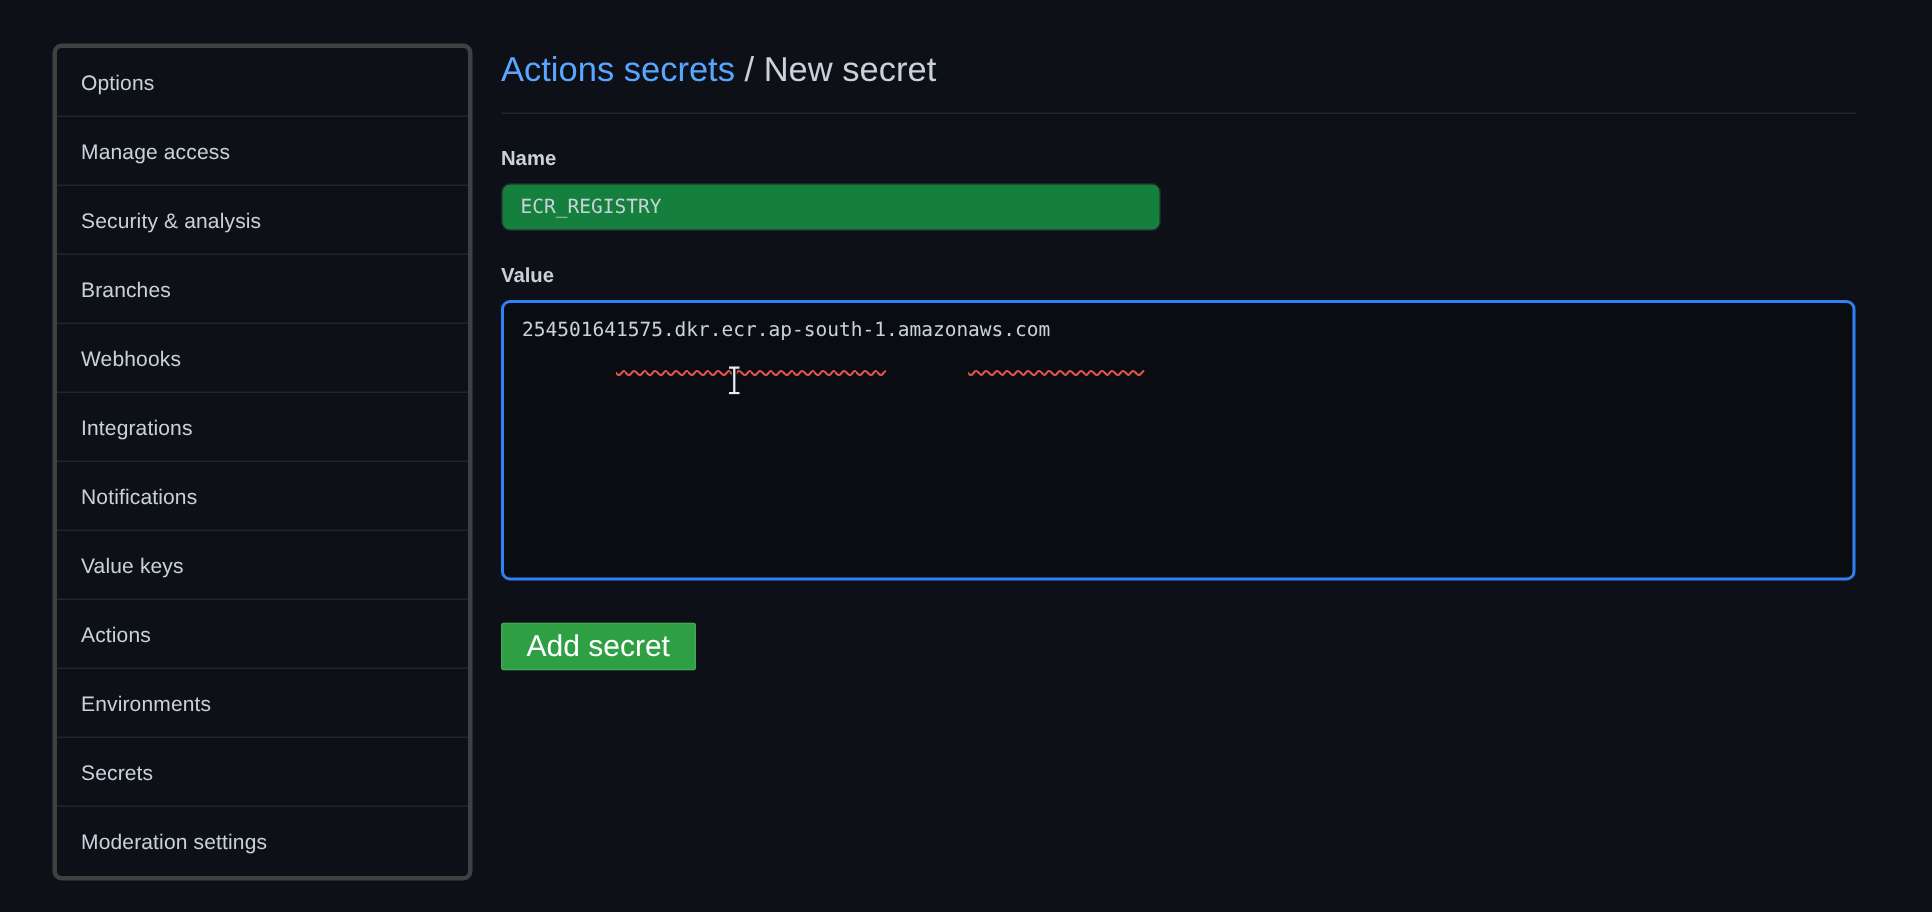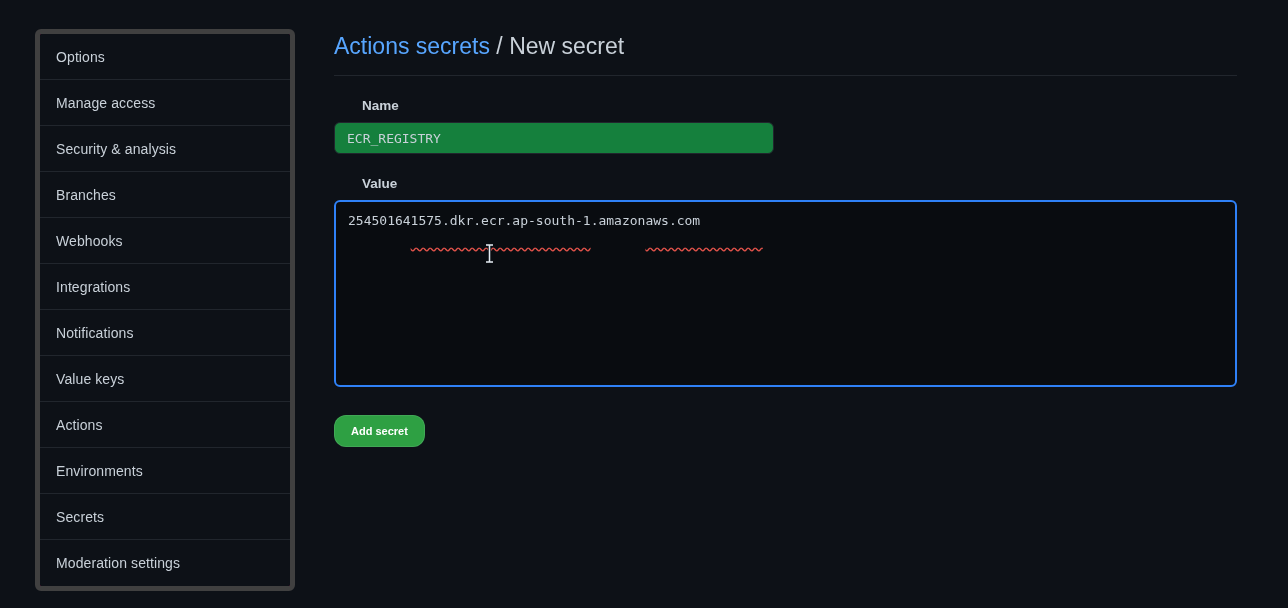--- a/index.html
+++ b/index.html
@@ -18,22 +18,22 @@
     width: 1288px;
     height: 608px;
     background: #0d1117;
   }
 
   
   .sidebar {
     position: absolute;
     left: 35px;
     top: 29px;
-    width: 260px;
-    border: 5px solid #404040;
+    width: 280px;
+    border: 3px solid #404040;
     border-radius: 6px;
     background: #be185d;
     overflow: hidden;
   }
   .sidebar-item {
     height: 46px;
     display: flex;
     align-items: center;
     padding: 0 16px;
     border-bottom: 1px solid #21262d;
@@ -75,21 +75,20 @@
   .page-heading .current { color: #c9d1d9; }
 
   .field-label {
     display: block;
     font-size: 13.5px;
     font-weight: bold;
     color: #c9d1d9;
     margin-top: 21px;
     margin-bottom: 7px;
     line-height: 18px;
-    margin-left: 28px;
   }
 
   .name-input {
     display: block;
     width: 440px;
     height: 32px;
     background: #15803d;
     border: 1px solid #21262d;
     border-radius: 6px;
     color: #c9d1d9;
@@ -147,24 +146,24 @@
     width: 11px;
     height: 11px;
     pointer-events: none;
   }
 
   .submit-row { margin-top: 28px; }
   .btn-primary {
     display: inline-block;
     background: #2ea043;
     border: 1px solid rgba(240,246,252,0.1);
-    border-radius: 12px;
+    border-radius: 2px;
     color: #ffffff;
-    font-size: 11px;
-    font-weight: 700;
+    font-size: 20px;
+    font-weight: 400;
     font-family: "Liberation Sans", sans-serif;
     padding: 0 16px;
     height: 32px;
     line-height: 30px;
     cursor: pointer;
   }
 
   
   .ibeam-cursor {
     position: absolute;

